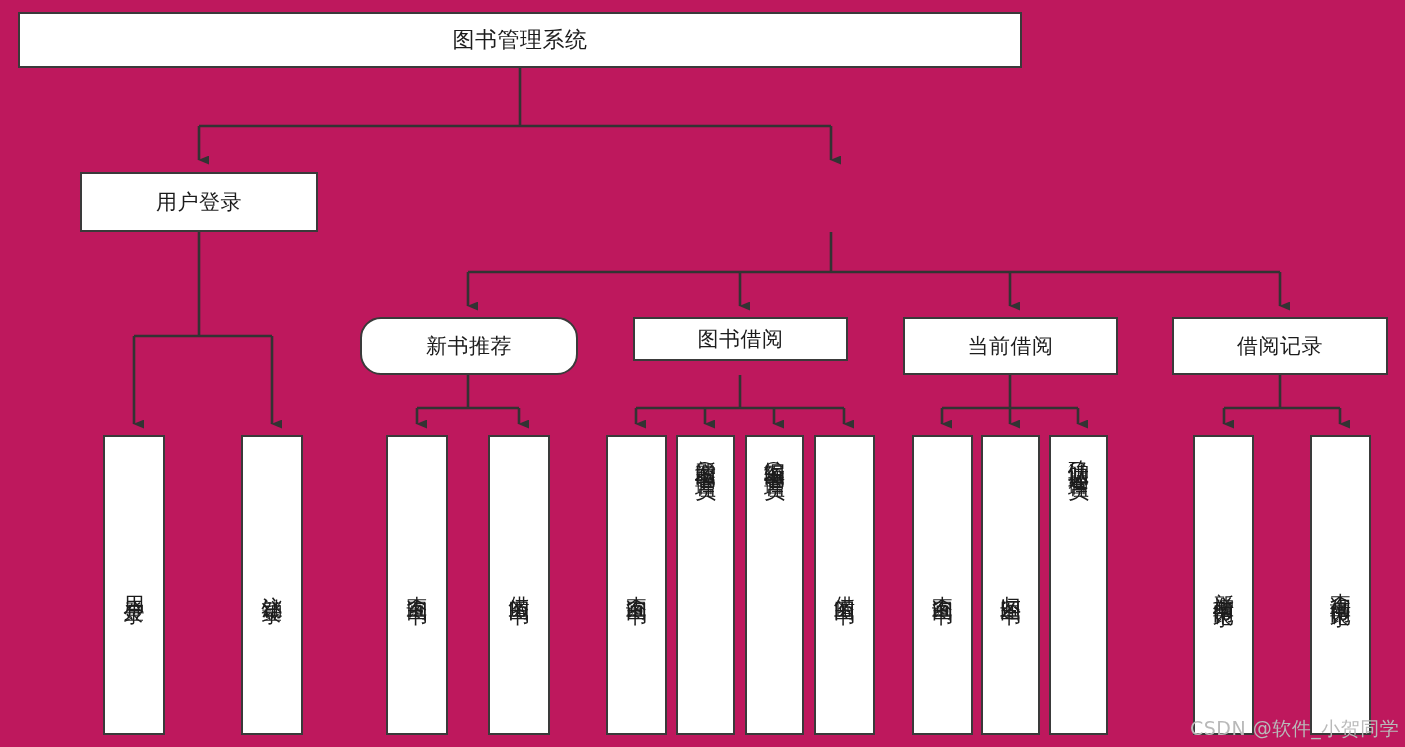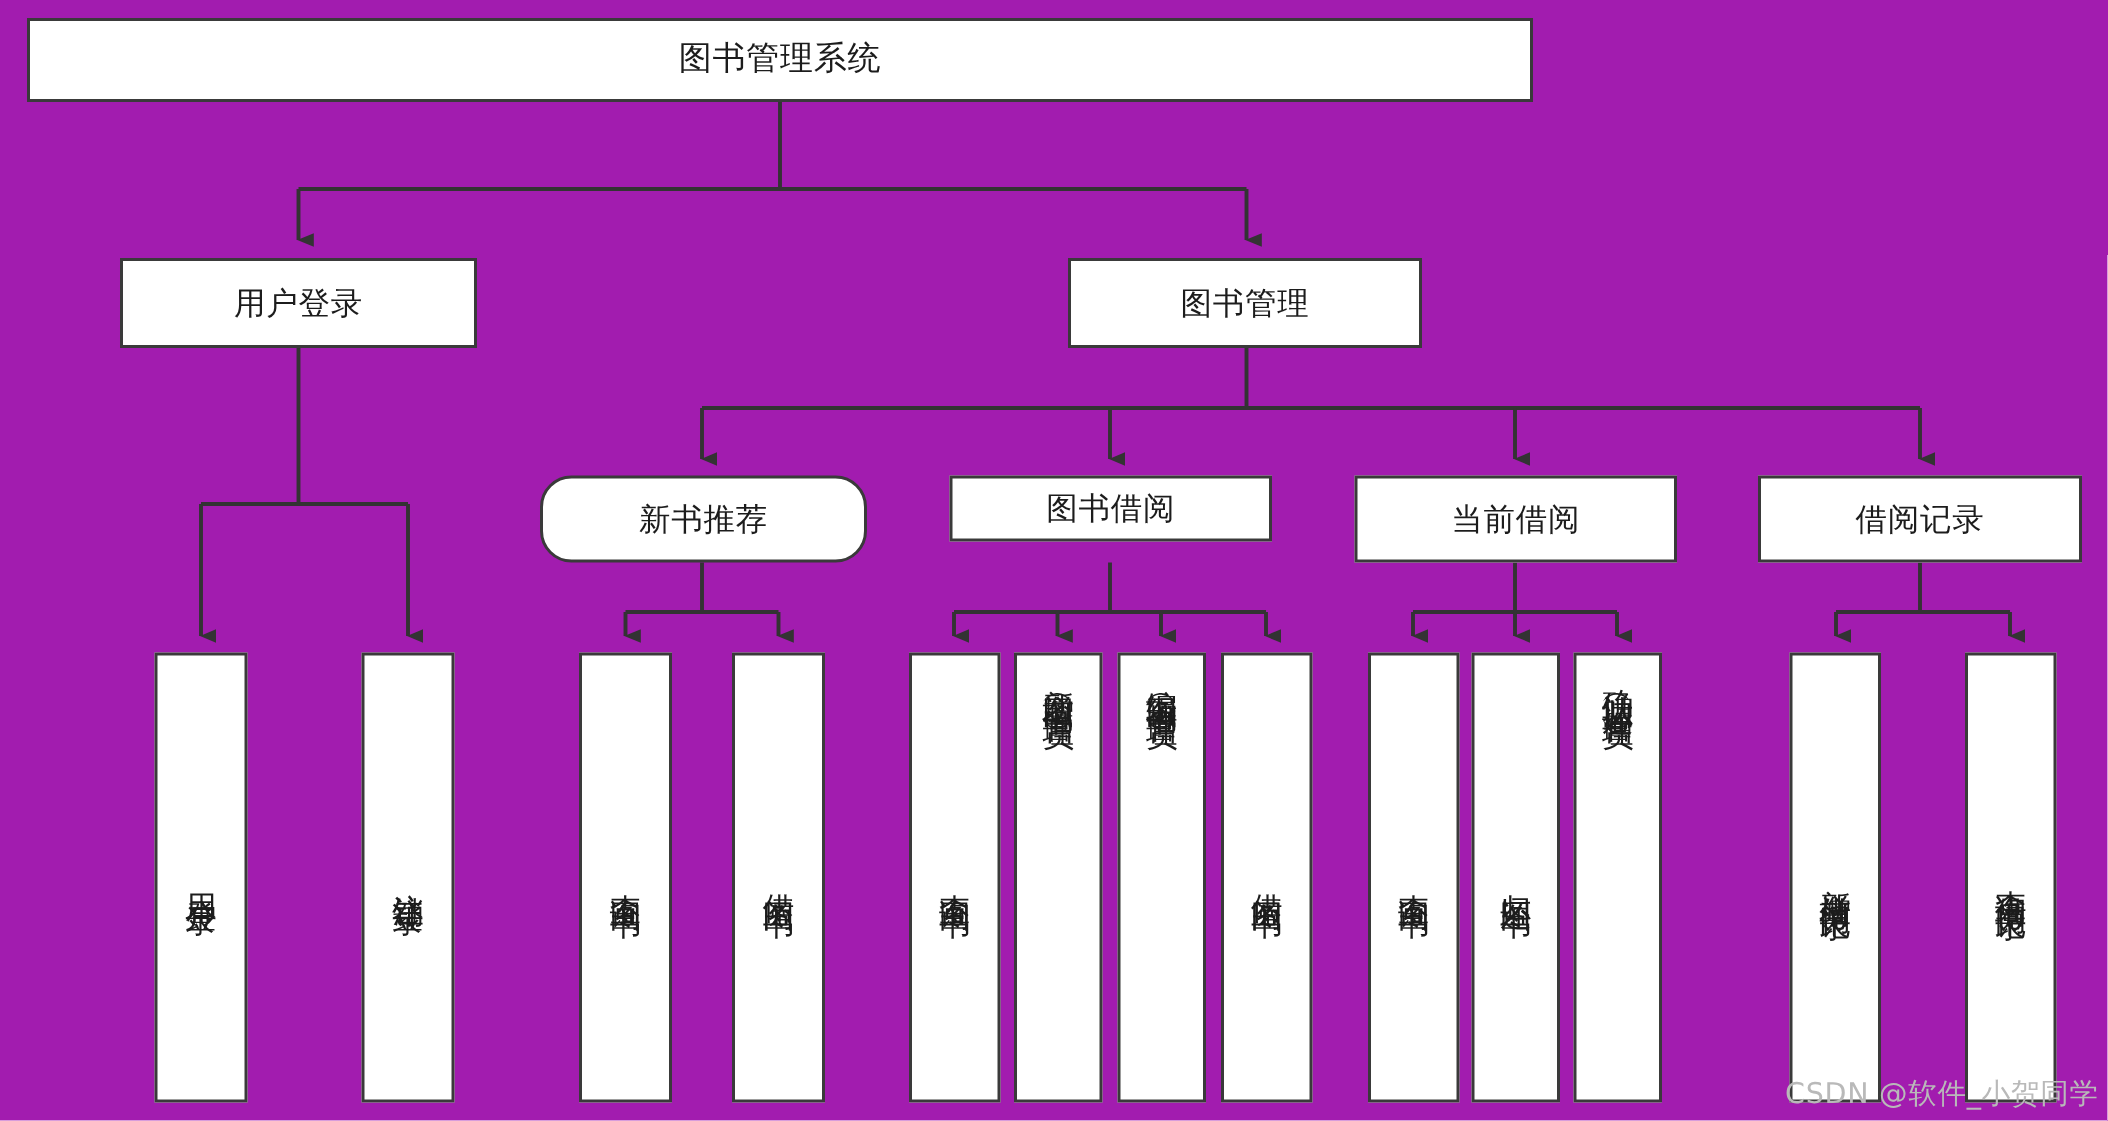--- a/index.html
+++ b/index.html
@@ -8,21 +8,21 @@
     padding: 0;
     background: #ffffff;
   }
   body {
     font-family: "DejaVu Sans", "Liberation Sans", sans-serif;
   }
   #diagram-root {
     position: relative;
     width: 1405px;
     height: 747px;
-    background: #a21caf;
+    background: #be185d;
     overflow: hidden;
   }
   
   #connector-layer {
     position: absolute;
     left: 0;
     top: 0;
     width: 1405px;
     height: 747px;
     pointer-events: none;
@@ -135,23 +135,20 @@
     </g>
   </svg>
 
   <div class="node horizontal root" style="left:18px; top:12px; width:1004px; height:56px;">
     <span class="node-label">图书管理系统</span>
   </div>
 
   <div class="node horizontal" style="left:80px; top:172px; width:238px; height:60px;">
     <span class="node-label">用户登录</span>
   </div>
-  <div class="node horizontal" style="left:712px; top:172px; width:236px; height:60px;">
-    <span class="node-label">图书管理</span>
-  </div>
 
   <div class="node horizontal" style="left:360px; top:317px; width:218px; height:58px;border-radius:21px;">
     <span class="node-label">新书推荐</span>
   </div>
   <div class="node horizontal" style="left:633px; top:317px; width:215px; height:44px;">
     <span class="node-label">图书借阅</span>
   </div>
   <div class="node horizontal" style="left:903px; top:317px; width:215px; height:58px;">
     <span class="node-label">当前借阅</span>
   </div>

